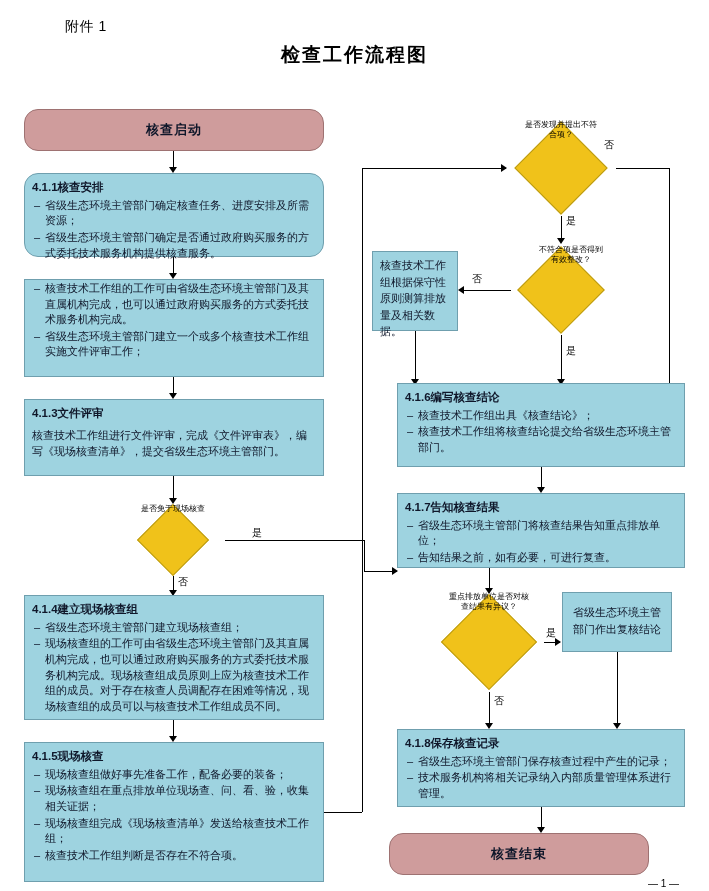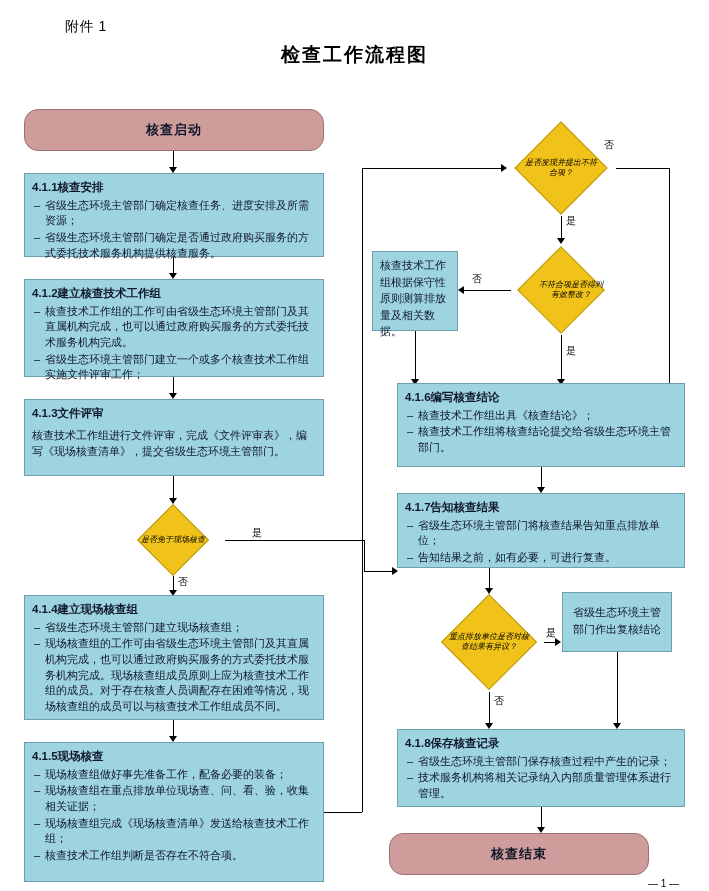--- a/index.html
+++ b/index.html
@@ -88,23 +88,22 @@
   ul.bullets li:before {
     content: "–";
     position: absolute;
     left: -11px;
     top: 0;
   }
   
   .diamond {
     position: absolute;
     display: flex;
-    align-items: center;
+    align-items: flex-start;
     justify-content: center;
-    font-style: italic;
   }
   .diamond .dshape {
     position: absolute;
     left: 50%;
     top: 50%;
     transform: translate(-50%, -50%) rotate(45deg);
     background: #f0c21a;
     border: 1px solid #b99a13;
     box-sizing: border-box;
   }
@@ -166,33 +165,32 @@
   <div class="attach-label">附件 1</div>
   <div class="doc-title">检查工作流程图</div>
 
   <div class="node terminal" style="left:24px; top:109px; width:300px; height:42px;">
     <span>核查启动</span>
   </div>
 
   <div class="line v" style="left:173px; top:151px; height:19px;"></div>
   <div class="arrow down" style="left:169px; top:167px;"></div>
 
-  <div class="node blue" style="left:24px; top:173px; width:300px; height:84px;">
+  <div class="node blue" style="left:24px; top:173px; width:300px; height:84px;border-radius:14px;">
     <span class="node-title">4.1.1核查安排</span>
     <ul class="bullets">
       <li>省级生态环境主管部门确定核查任务、进度安排及所需资源；</li>
       <li>省级生态环境主管部门确定是否通过政府购买服务的方式委托技术服务机构提供核查服务。</li>
     </ul>
   </div>
 
   <div class="line v" style="left:173px; top:257px; height:19px;"></div>
   <div class="arrow down" style="left:169px; top:273px;"></div>
 
   <div class="node blue" style="left:24px; top:279px; width:300px; height:98px;">
-    <span class="node-title">4.1.2建立核查技术工作组</span>
     <ul class="bullets">
       <li>核查技术工作组的工作可由省级生态环境主管部门及其直属机构完成，也可以通过政府购买服务的方式委托技术服务机构完成。</li>
       <li>省级生态环境主管部门建立一个或多个核查技术工作组实施文件评审工作；</li>
     </ul>
   </div>
 
   <div class="line v" style="left:173px; top:377px; height:19px;"></div>
   <div class="arrow down" style="left:169px; top:393px;"></div>
 
   <div class="node blue" style="left:24px; top:399px; width:300px; height:77px;">

